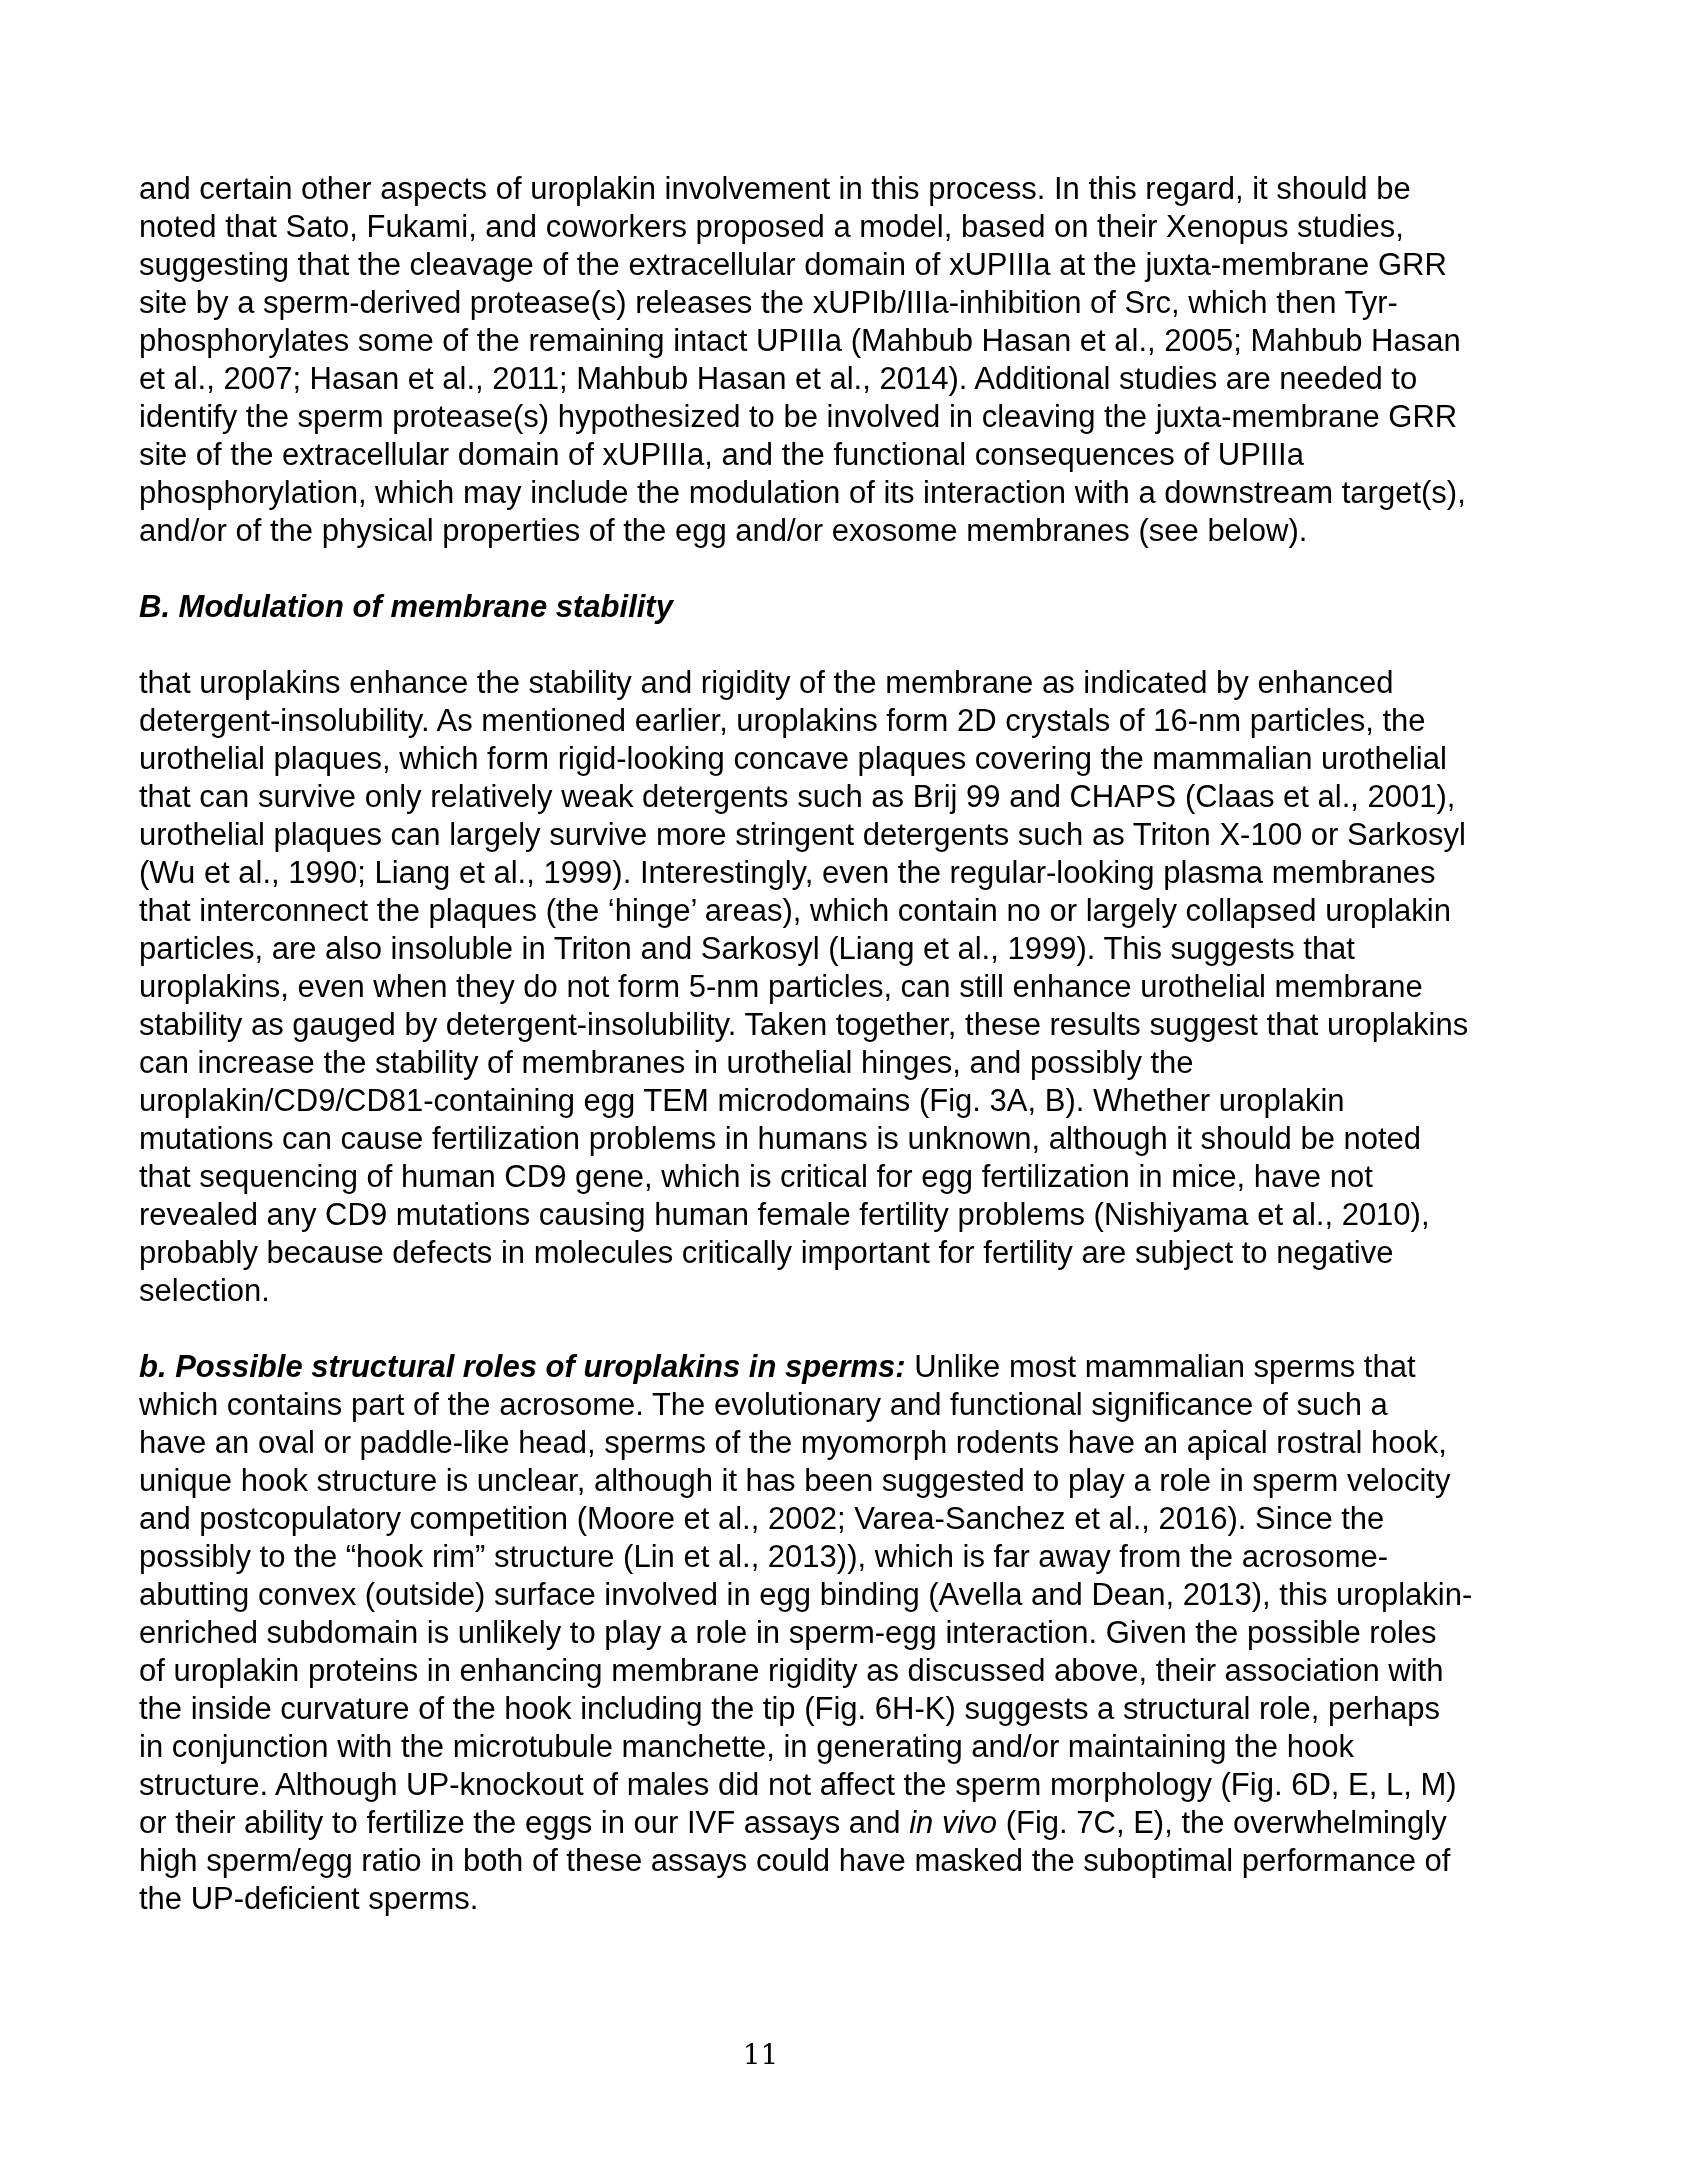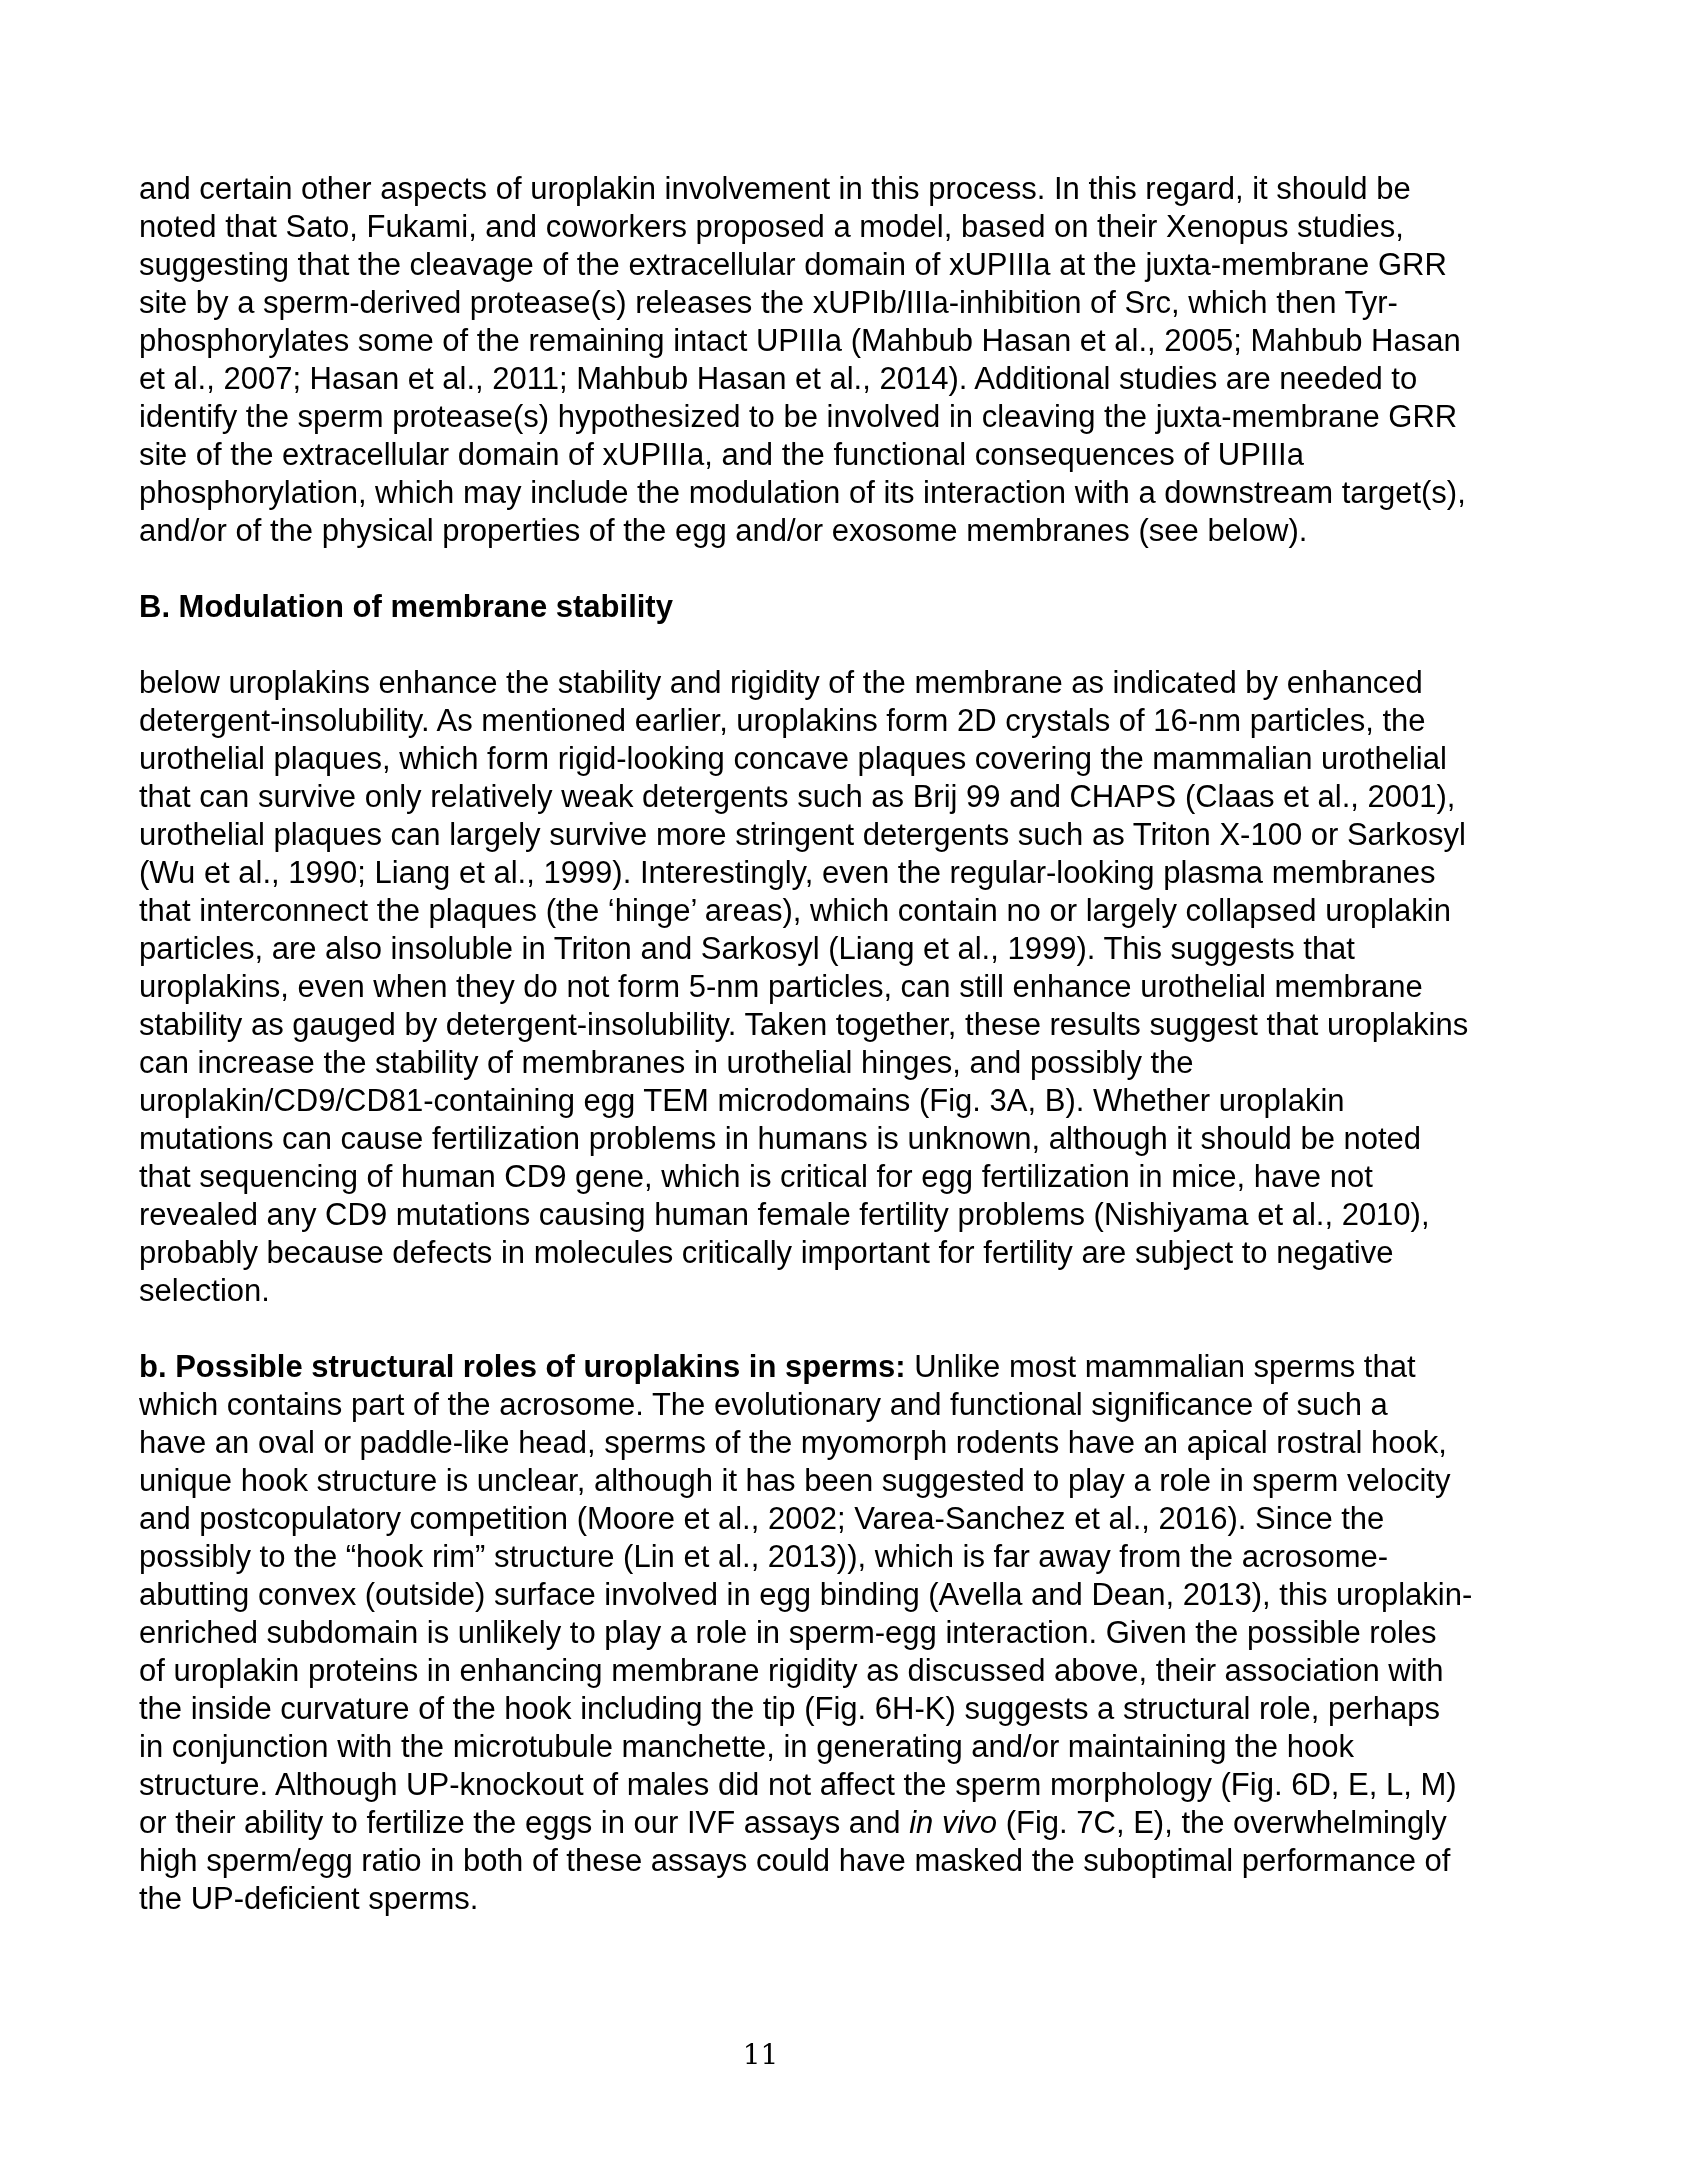--- a/index.html
+++ b/index.html
@@ -2,21 +2,21 @@
 <html style="font-size:10.6px"><head>
 <meta charset="utf-8">
 <style>
   html, body { margin: 0; padding: 0; background: #ffffff; }
   body { width: 1687px; height: 2183px; position: relative; overflow: hidden; }
   .page { position: absolute; left: 139px; top: 140px; width: 1409px; color: #000000;
           font-family: "Liberation Sans", sans-serif; font-size: 31px; line-height: 38px; margin-top: 30px; }
   .para { margin: 0; white-space: nowrap; }
   .line { display: block; }
   .gap { height: 38px; }
-  .b { font-weight: bold; }
+  .b { font-weight: bold; font-style: italic; }
   .i { font-style: italic; }
   .pagenum { position: absolute; top: 2038px; left: 0; width: 1521px; text-align: center;
              font-family: "DejaVu Serif", serif; font-size: 28px; color: #000; }
 </style>
 </head>
 <body>
 
 <div class="page">
 
   <div class="para">
@@ -32,21 +32,21 @@
     <span class="line">and/or of the physical properties of the egg and/or exosome membranes (see below).</span>
   </div>
 
   <div class="gap"></div>
 
   <div class="para b">B. Modulation of membrane stability</div>
 
   <div class="gap"></div>
 
   <div class="para">
-    <span class="line">below uroplakins enhance the stability and rigidity of the membrane as indicated by enhanced</span>
+    <span class="line">that uroplakins enhance the stability and rigidity of the membrane as indicated by enhanced</span>
     <span class="line">detergent-insolubility. As mentioned earlier, uroplakins form 2D crystals of 16-nm particles, the</span>
     <span class="line">urothelial plaques, which form rigid-looking concave plaques covering  the mammalian urothelial</span>
     <span class="line">that can survive only relatively weak detergents such as Brij 99 and CHAPS (Claas et al., 2001),</span>
     <span class="line">urothelial plaques can largely survive more stringent detergents such as Triton X-100 or Sarkosyl</span>
     <span class="line">(Wu et al., 1990; Liang et al., 1999). Interestingly, even the regular-looking plasma  membranes</span>
     <span class="line">that interconnect the plaques (the ‘hinge’ areas), which contain no or largely collapsed uroplakin</span>
     <span class="line">particles, are also insoluble  in Triton and Sarkosyl (Liang et al., 1999). This suggests that</span>
     <span class="line">uroplakins, even when they do not form 5-nm particles, can still enhance  urothelial membrane</span>
     <span class="line">stability as gauged by detergent-insolubility. Taken together, these  results suggest that uroplakins</span>
     <span class="line">can increase the stability of membranes in urothelial hinges, and possibly the</span>

